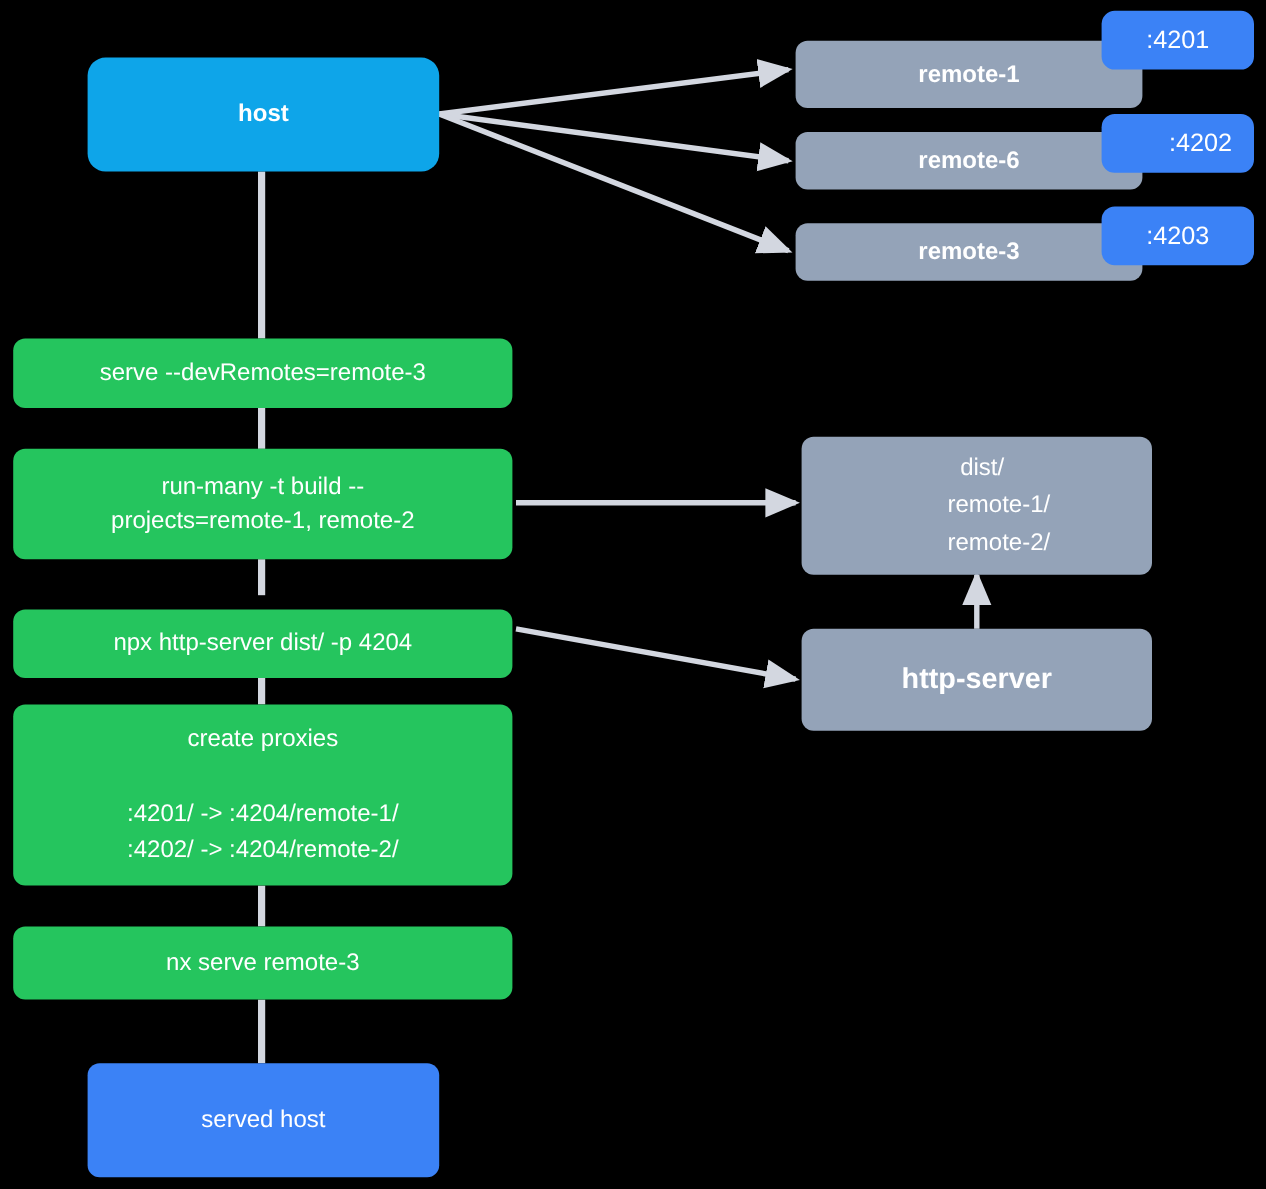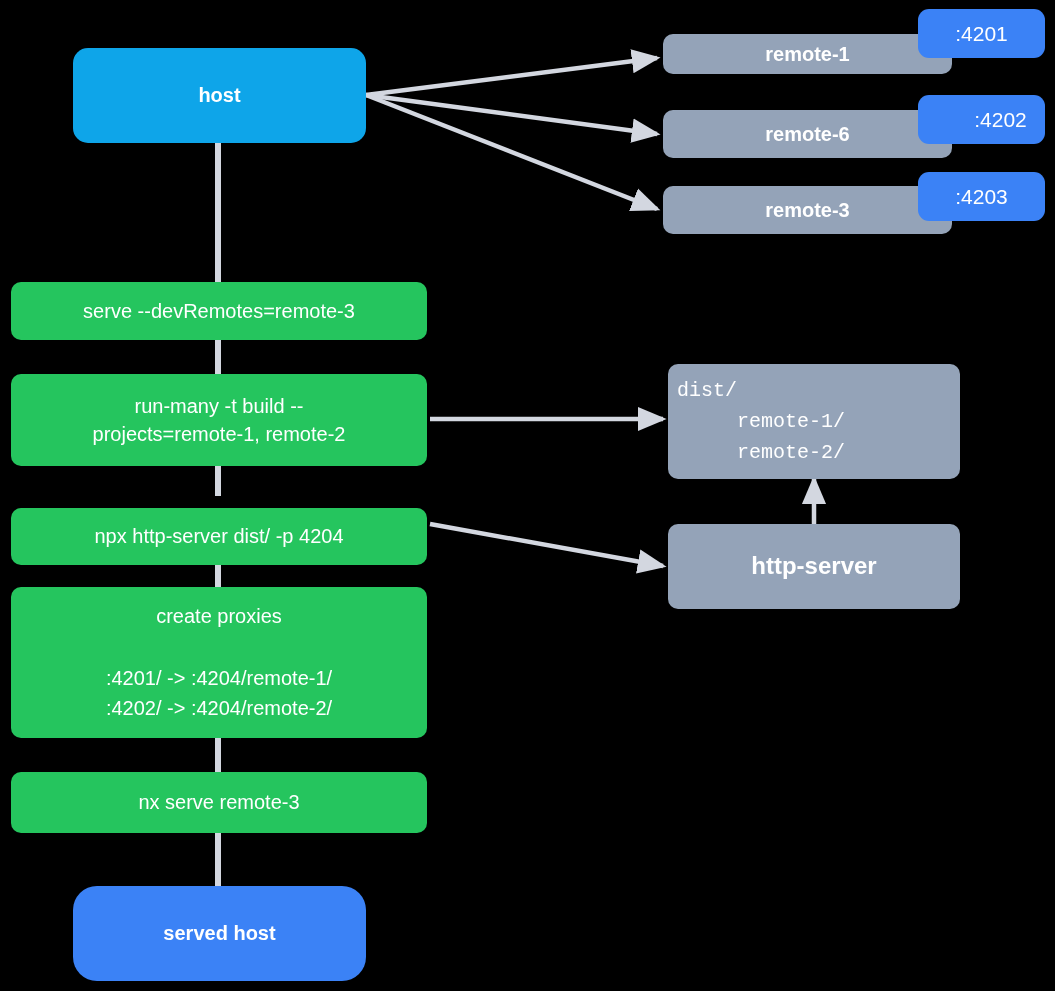--- a/index.html
+++ b/index.html
@@ -38,23 +38,22 @@
     z-index: 2;
     line-height: 1.42;
   }
   .node-host {
     background: #0ea5e9;
     font-weight: bold;
     font-size: 20px;
   }
   .node-served {
     background: #3b82f6;
-    font-weight: bold;
+    font-weight: normal;
     font-size: 20px;
-    border-radius: 24px;
   }
   .node-remote {
     background: #94a3b8;
     font-weight: bold;
     font-size: 20px;
   }
   .node-gray {
     background: #94a3b8;
     font-size: 20px;
     font-weight: normal;
@@ -70,27 +69,26 @@
     font-weight: normal;
   }
   .node-port {
     background: #3b82f6;
     font-size: 21px;
     font-weight: normal;
     z-index: 3;
     border-radius: 11px;
   }
   .dist-text {
-    text-align: left;
+    text-align: center;
     width: 100%;
     padding-left: 9px;
     box-sizing: border-box;
     white-space: pre;
     line-height: 1.55;
-    font-family: Liberation Mono, monospace;
   }
   .multi {
     white-space: pre-line;
   }
   .proxy-block {
     display: flex;
     flex-direction: column;
     align-items: center;
     justify-content: center;
     gap: 32px;
@@ -131,21 +129,21 @@
 
     <line x1="430" y1="524" x2="663" y2="566" stroke="#d3d7e0" stroke-width="4.5" marker-end="url(#arrow)"></line>
 
     <line x1="814" y1="524" x2="814" y2="479" stroke="#d3d7e0" stroke-width="4.5" marker-end="url(#arrow)"></line>
   </svg>
 
   <div class="node node-host" style="left:73px; top:48px; width:293px; height:95px;border-radius:15px;">
     <span>host</span>
   </div>
 
-  <div class="node node-remote" style="left:663px; top:34px; width:289px; height:40px;">
+  <div class="node node-remote" style="left:663px; top:34px; width:289px; height:56px;">
     <span>remote-1</span>
   </div>
   <div class="node node-port" style="left:918px; top:9px; width:127px; height:49px;">
     <span>:4201</span>
   </div>
 
   <div class="node node-remote" style="left:663px; top:110px; width:289px; height:48px;">
     <span>remote-6</span>
   </div>
   <div class="node node-port" style="left:918px; top:95px; width:127px; height:49px;padding-left:38px;">

